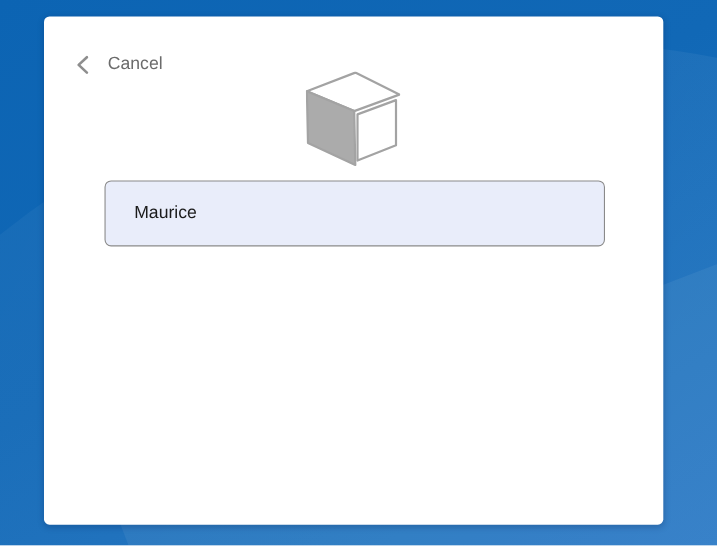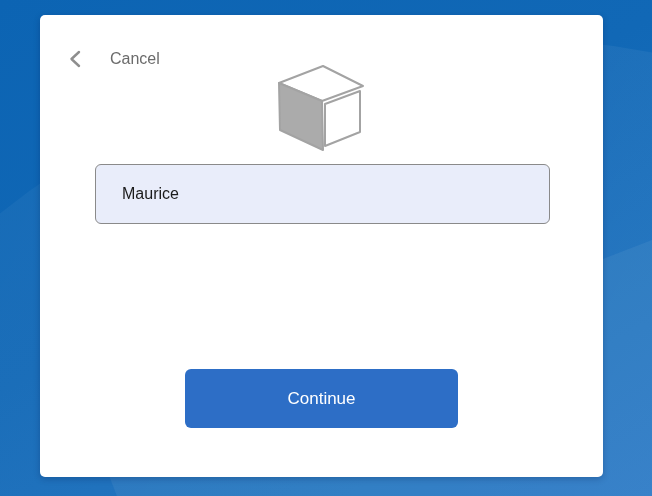--- a/index.html
+++ b/index.html
@@ -42,21 +42,21 @@
     background: #ffffff;
     border-radius: 5px;
     box-shadow: 0 2px 6px rgba(0, 25, 70, 0.25);
   }
   .cancel {
     position: absolute;
     left: 28px;
     top: 35px;
     display: flex;
     align-items: center;
-    gap: 28px;
+    gap: 16px;
     cursor: pointer;
     color: #6b6b6b;
     font-size: 16px;
     line-height: 18px;
     user-select: none;
   }
   .cancel svg { display: block; }
   .cube {
     position: absolute;
     left: 238px;
@@ -120,15 +120,14 @@
       <polygon points="45,1 1,18 44,36 85,21" fill="#ffffff"></polygon>
 
       <polygon points="1,18 44,36 45,85 2,65" fill="#ababab"></polygon>
 
       <polygon points="47,39 82,26 82,67 47,81" fill="#ffffff"></polygon>
     </svg>
 
     <input class="field field-first" type="text" value="Maurice" style="">
 
 
-    <button class="continue-btn">Continue</button>
   </div>
 </div>
 
 </body></html>

